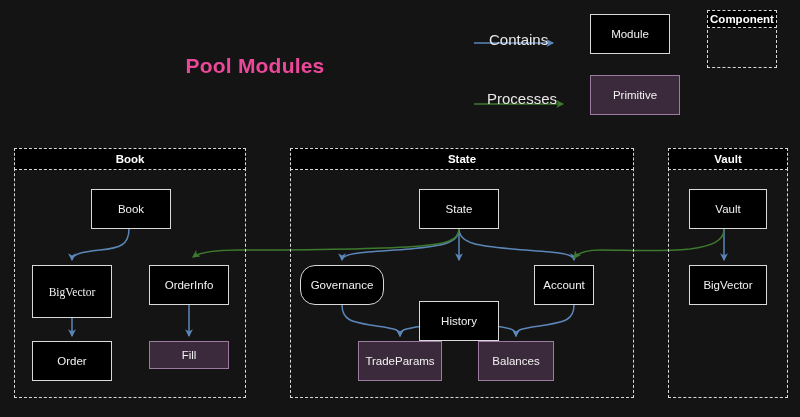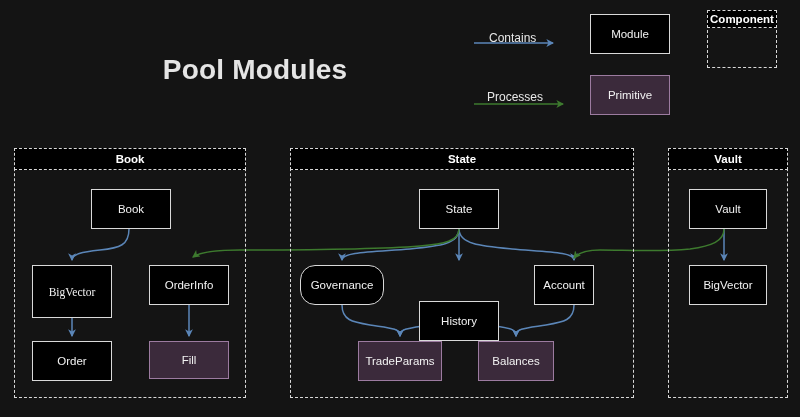--- a/index.html
+++ b/index.html
@@ -22,32 +22,32 @@
     background: #141414;
   }
 
   
   #title {
     position: absolute;
     left: 140px;
     top: 54px;
     width: 230px;
     text-align: center;
-    color: #e5e5e5;
-    font-size: 28px;
+    color: #ec4899;
+    font-size: 21px;
     font-weight: bold;
     letter-spacing: 0.2px;
     white-space: nowrap;
   }
 
   
   .legend-label {
     position: absolute;
     color: #e8e8e8;
-    font-size: 12px;
+    font-size: 15px;
     white-space: nowrap;
     text-align: right;
   }
   #legend-contains-label { left: 489px; top: 31px; }
   #legend-processes-label { left: 487px; top: 90px; }
 
   
   .node {
     position: absolute;
     box-sizing: border-box;
@@ -167,39 +167,39 @@
     <line x1="474" y1="43" x2="553" y2="43" stroke="#5b86b8" stroke-width="1.5" marker-end="url(#arrow-blue)"></line>
     <line x1="474" y1="104" x2="563" y2="104" stroke="#3d7a2e" stroke-width="1.5" marker-end="url(#arrow-green)"></line>
   </svg>
 
   <div id="title">Pool Modules</div>
 
   <div class="legend-label" id="legend-contains-label">Contains</div>
   <div class="legend-label" id="legend-processes-label">Processes</div>
 
   <div class="node module" style="left:590px; top:14px; width:80px; height:40px;">Module</div>
-  <div class="node primitive" style="left:590px; top:75px; width:80px; height:40px;">Primitive</div>
+  <div class="node primitive" style="left:590px; top:75px; width:90px; height:40px;">Primitive</div>
 
   <div id="legend-component-box"></div>
   <div id="legend-component-header">Component</div>
 
   <div class="section" style="left:14px; top:148px; width:232px; height:250px;"></div>
   <div class="section-header" style="left:14px; top:148px; width:232px; height:22px;">Book</div>
 
   <div class="section" style="left:290px; top:148px; width:344px; height:250px;"></div>
   <div class="section-header" style="left:290px; top:148px; width:344px; height:22px;">State</div>
 
   <div class="section" style="left:668px; top:148px; width:120px; height:250px;"></div>
   <div class="section-header" style="left:668px; top:148px; width:120px; height:22px;">Vault</div>
 
   <div class="node module" style="left:91px; top:189px; width:80px; height:40px;">Book</div>
   <div class="node module" style="left:32px; top:265px; width:80px; height:53px;font-family:Liberation Serif, serif;">BigVector</div>
   <div class="node module" style="left:149px; top:265px; width:80px; height:40px;">OrderInfo</div>
   <div class="node module" style="left:32px; top:341px; width:80px; height:40px;">Order</div>
-  <div class="node primitive" style="left:149px; top:341px; width:80px; height:38px;">Fill</div>
+  <div class="node primitive" style="left:149px; top:341px; width:80px; height:28px;">Fill</div>
 
   <div class="node module" style="left:419px; top:189px; width:80px; height:40px;">State</div>
   <div class="node module" style="left:300px; top:265px; width:84px; height:40px;border-radius:15px;">Governance</div>
   <div class="node module" style="left:419px; top:265px; width:80px; height:40px;margin-top:36px;">History</div>
   <div class="node module" style="left:534px; top:265px; width:60px; height:40px;">Account</div>
   <div class="node primitive" style="left:358px; top:341px; width:84px; height:40px;">TradeParams</div>
   <div class="node primitive" style="left:478px; top:341px; width:76px; height:40px;">Balances</div>
 
   <div class="node module" style="left:689px; top:189px; width:78px; height:40px;">Vault</div>
   <div class="node module" style="left:689px; top:265px; width:78px; height:40px;">BigVector</div>

